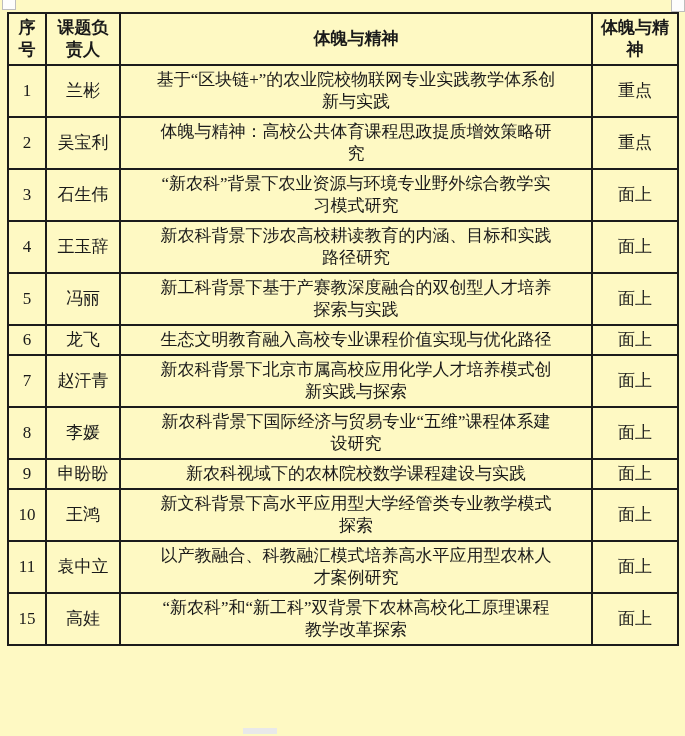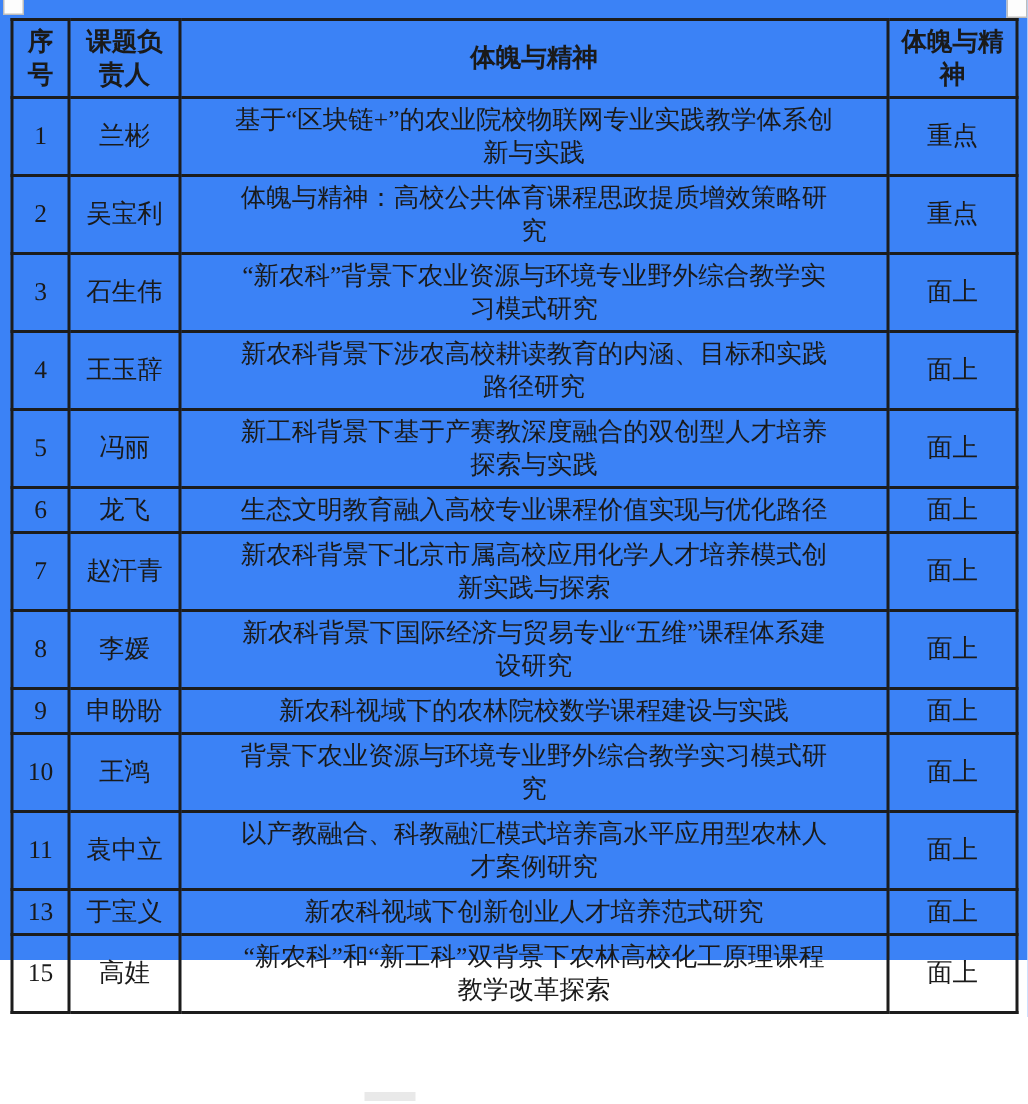--- a/index.html
+++ b/index.html
@@ -7,22 +7,22 @@
     padding: 0;
     background: #ffffff;
     width: 685px;
     height: 736px;
     overflow: hidden;
     font-family: "Liberation Serif", "DejaVu Serif", serif;
   }
   .stage {
     position: relative;
     width: 685px;
-    height: 640px;
-    background: #3b82f6;
+    height: 736px;
+    background: #fef9c3;
   }
   table.projects {
     position: absolute;
     left: 7px;
     top: 12px;
     border-collapse: collapse;
     table-layout: fixed;
     width: 670px;
     color: #1a1a1a;
   }
@@ -131,33 +131,27 @@
         </tr>
         <tr>
           <td class="index-cell">9</td>
           <td class="leader-cell">申盼盼</td>
           <td class="title-cell">新农科视域下的农林院校数学课程建设与实践</td>
           <td class="type-cell">面上</td>
         </tr>
         <tr>
           <td class="index-cell">10</td>
           <td class="leader-cell">王鸿</td>
-          <td class="title-cell">背景下农业资源与环境专业野外综合教学实习模式研究</td>
+          <td class="title-cell">新文科背景下高水平应用型大学经管类专业教学模式探索</td>
           <td class="type-cell">面上</td>
         </tr>
         <tr>
           <td class="index-cell">11</td>
           <td class="leader-cell">袁中立</td>
           <td class="title-cell">以产教融合、科教融汇模式培养高水平应用型农林人才案例研究</td>
-          <td class="type-cell">面上</td>
-        </tr>
-        <tr>
-          <td class="index-cell">13</td>
-          <td class="leader-cell">于宝义</td>
-          <td class="title-cell">新农科视域下创新创业人才培养范式研究</td>
           <td class="type-cell">面上</td>
         </tr>
         <tr>
           <td class="index-cell">15</td>
           <td class="leader-cell">高娃</td>
           <td class="title-cell">“新农科”和“新工科”双背景下农林高校化工原理课程教学改革探索</td>
           <td class="type-cell">面上</td>
         </tr>
       </tbody>
   </table>

